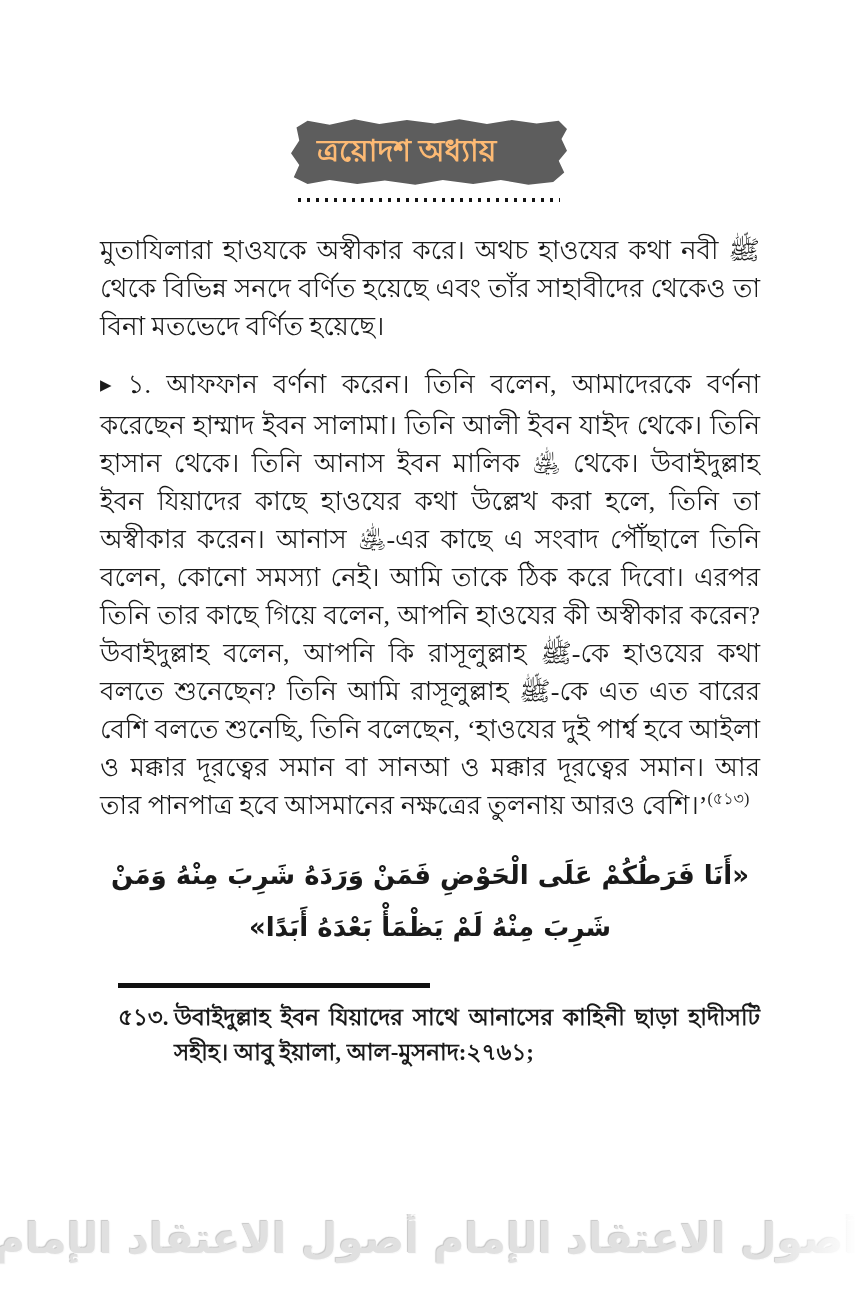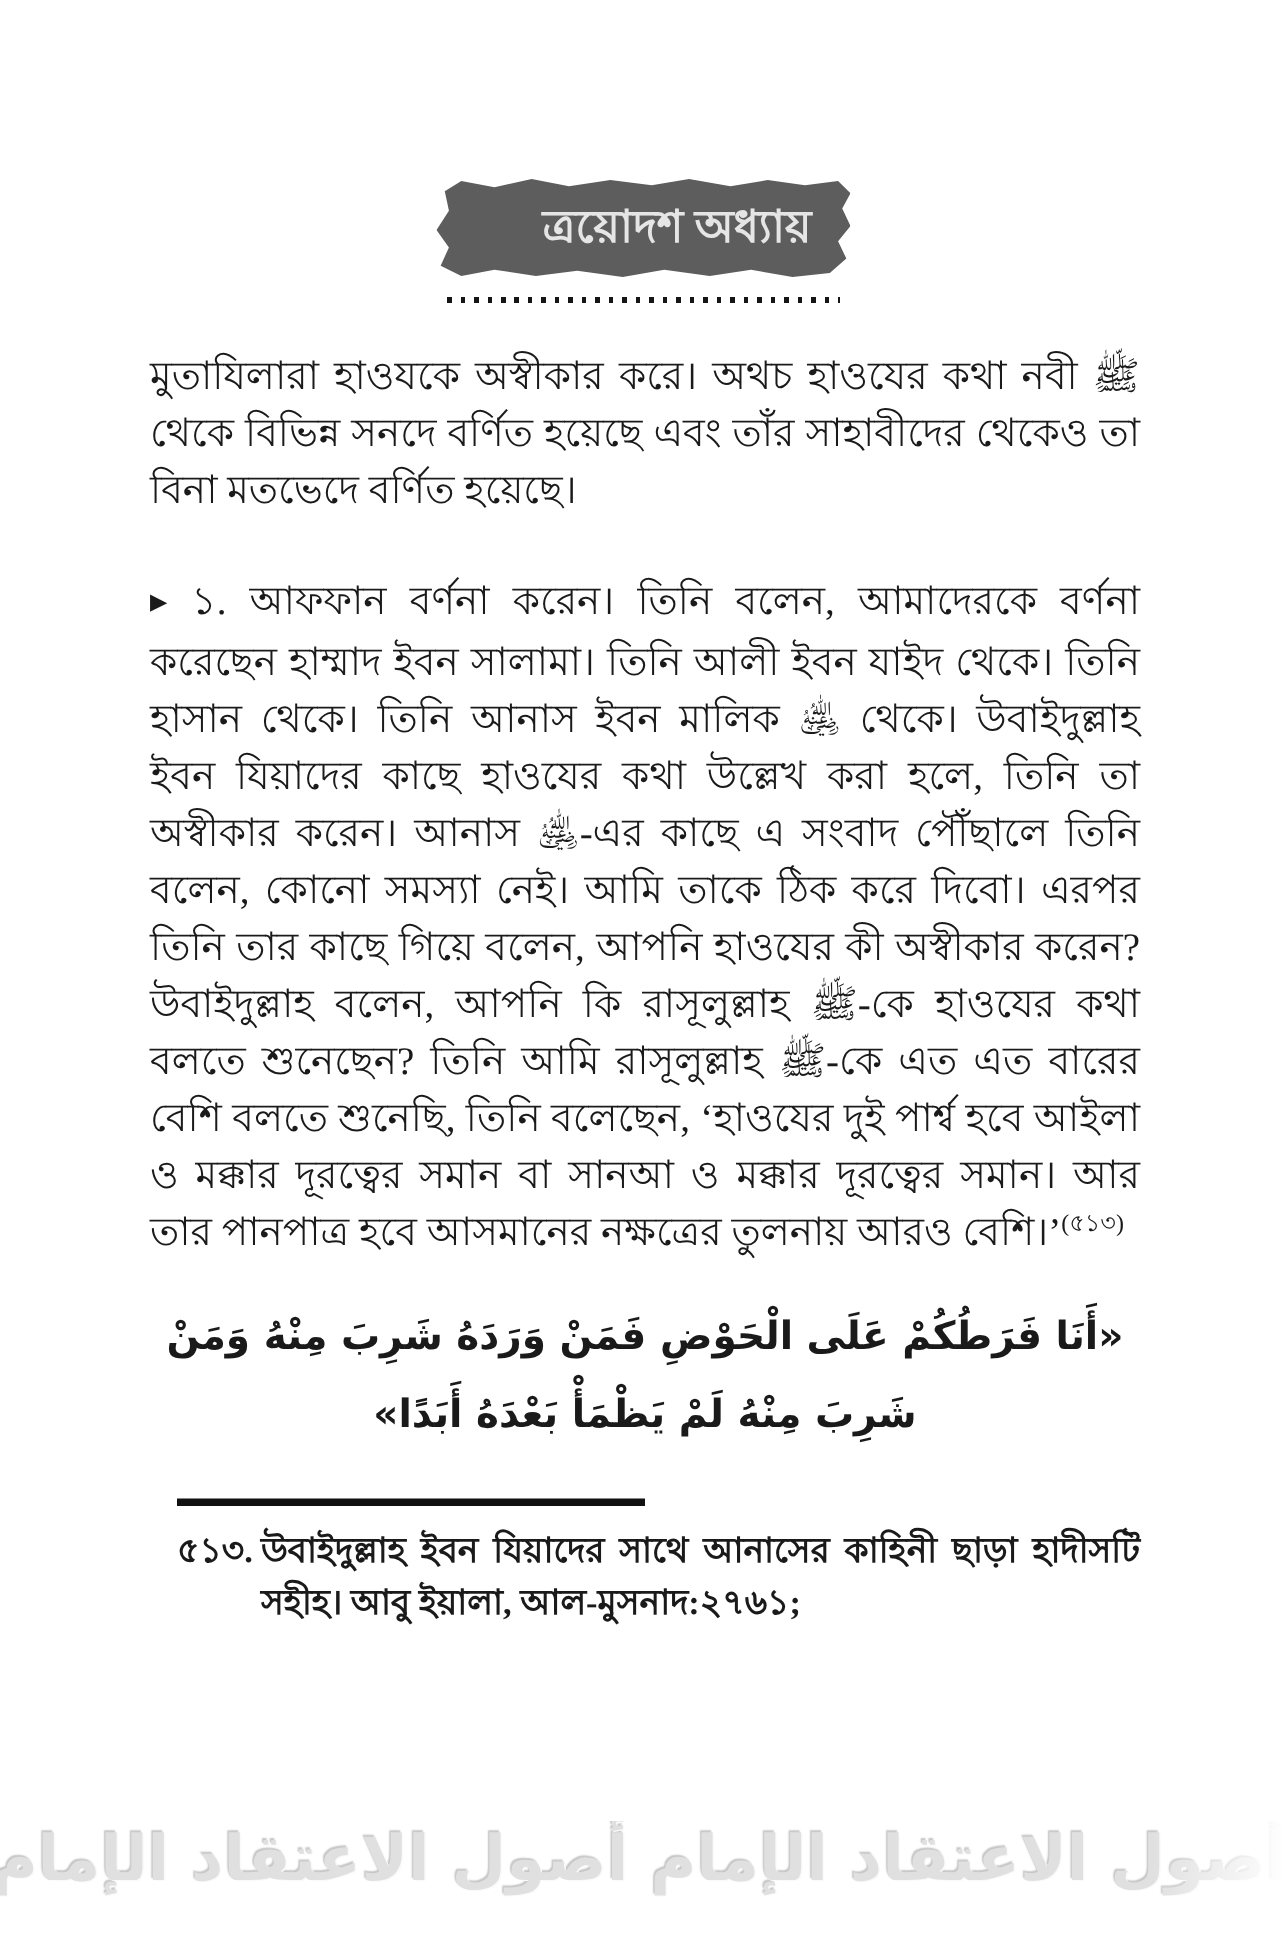--- a/index.html
+++ b/index.html
@@ -13,23 +13,23 @@
     font-family:"Liberation Serif","DejaVu Serif",serif;
     overflow:hidden;
   }
   .content { padding:0 98px 0 100px; }
 
   
   .badge-wrap { display:flex; justify-content:center; padding-top:118px; }
   .badge {
     min-width:276px; height:68px;
     background:#5d5d5d;
-    color:#e5e5e5;
+    color:#fdba74;
     font-size:30px; font-weight:bold;
-    display:flex; align-items:center; justify-content:flex-end;
+    display:flex; align-items:center; justify-content:flex-start;
     padding:0 26px;
     clip-path:polygon(2% 14%, 6% 4%, 14% 10%, 23% 2%, 32% 9%, 42% 3%, 52% 8%,
       61% 2%, 71% 9%, 80% 3%, 89% 8%, 97% 4%, 100% 16%, 98% 31%, 100% 48%,
       97% 63%, 99% 80%, 95% 94%, 86% 98%, 76% 91%, 66% 97%, 55% 91%, 45% 98%,
       34% 92%, 24% 97%, 14% 91%, 6% 97%, 1% 87%, 3% 69%, 0% 52%, 3% 33%);
   }
 
   .title {
     margin-top:28px;
     text-align:center;
@@ -41,21 +41,21 @@
     margin:12px auto 0;
     background:repeating-linear-gradient(90deg,#151515 0 3px,transparent 3px 9px);
   }
 
   .para {
     font-size:26px;
     line-height:38px;
     text-align:justify;
     margin-top:30px;
   }
-  .hadith-item { margin-top:36px; }
+  .hadith-item { margin-top:20px; }
   .bullet {
     font-family:"DejaVu Sans",sans-serif;
     font-size:15px;
     display:inline-block;
     margin-right:16px;
     transform:translateY(-3px);
   }
   sup.ref { font-size:16px; line-height:0; vertical-align:super; }
 
   .arabic {

